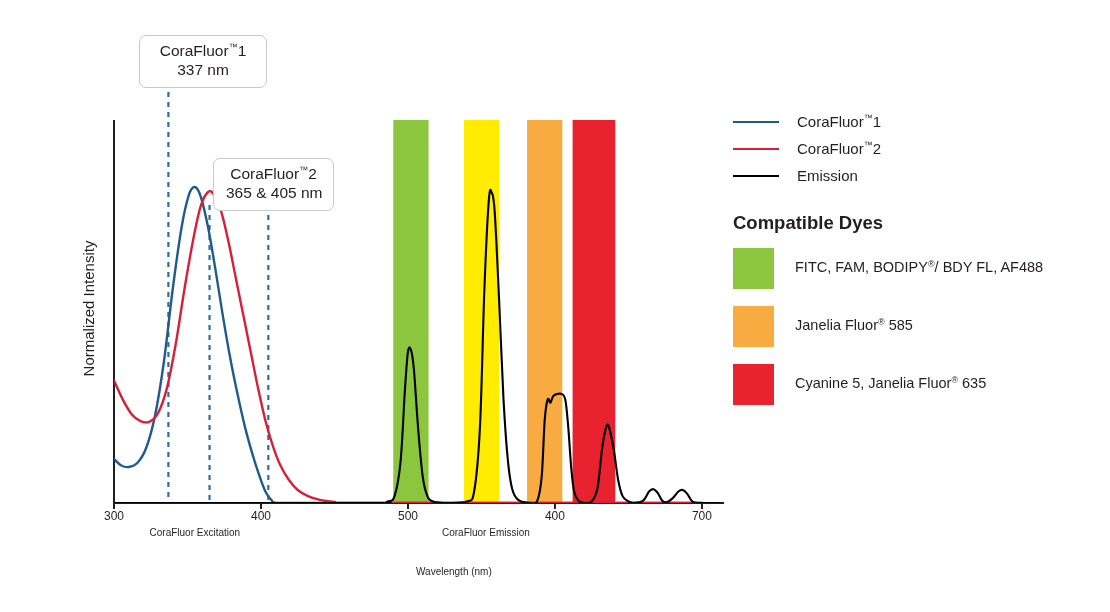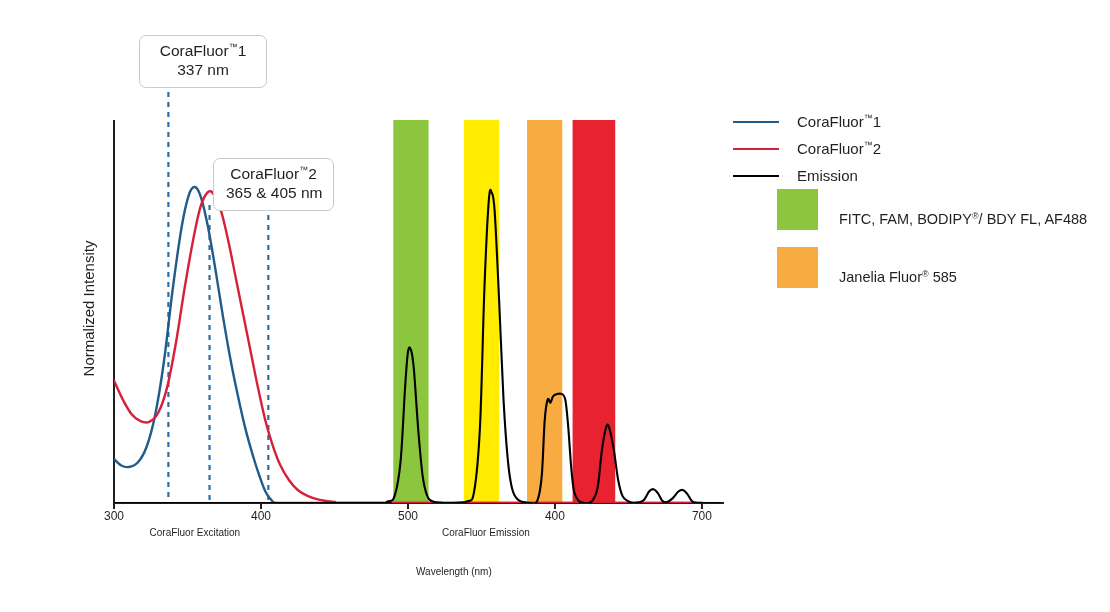--- a/index.html
+++ b/index.html
@@ -116,23 +116,22 @@
   }
   #dyes-heading {
     margin-top: 23px;
     margin-bottom: 14px;
     font-size: 18.5px;
     font-weight: bold;
     color: #231f20;
   }
   .dye-row {
     display: flex;
-    align-items: flex-end;
+    align-items: flex-start;
     margin-bottom: 17px;
-    margin-left: 44px;
   }
   .dye-swatch {
     width: 41px;
     height: 41px;
     flex: 0 0 auto;
     margin-right: 21px;
   }
   .dye-label {
     font-size: 14.5px;
     line-height: 1.35;
@@ -209,25 +208,30 @@
         </div>
         <div class="series-row">
           <span class="series-line" style="border-top-color: rgb(214, 32, 57);"></span>
           <span class="series-label">CoraFluor<sup>™</sup>2</span>
         </div>
         <div class="series-row">
           <span class="series-line" style="border-top-color: rgb(0, 0, 0);"></span>
           <span class="series-label">Emission</span>
         </div>
       </div>
+    <div id="dyes-heading">Compatible Dyes</div>
     <div id="dyes-legend">
         <div class="dye-row">
           <span class="dye-swatch" style="background: rgb(140, 198, 62);"></span>
           <span class="dye-label">FITC, FAM, BODIPY<sup>®</sup>/ BDY FL, AF488</span>
         </div>
         <div class="dye-row">
           <span class="dye-swatch" style="background: rgb(248, 171, 65);"></span>
           <span class="dye-label">Janelia Fluor<sup>®</sup> 585</span>
         </div>
+        <div class="dye-row">
+          <span class="dye-swatch" style="background: rgb(232, 34, 46);"></span>
+          <span class="dye-label">Cyanine 5, Janelia Fluor<sup>®</sup> 635</span>
+        </div>
       </div>
   </div>
 
 </div>
 
 </body></html>

